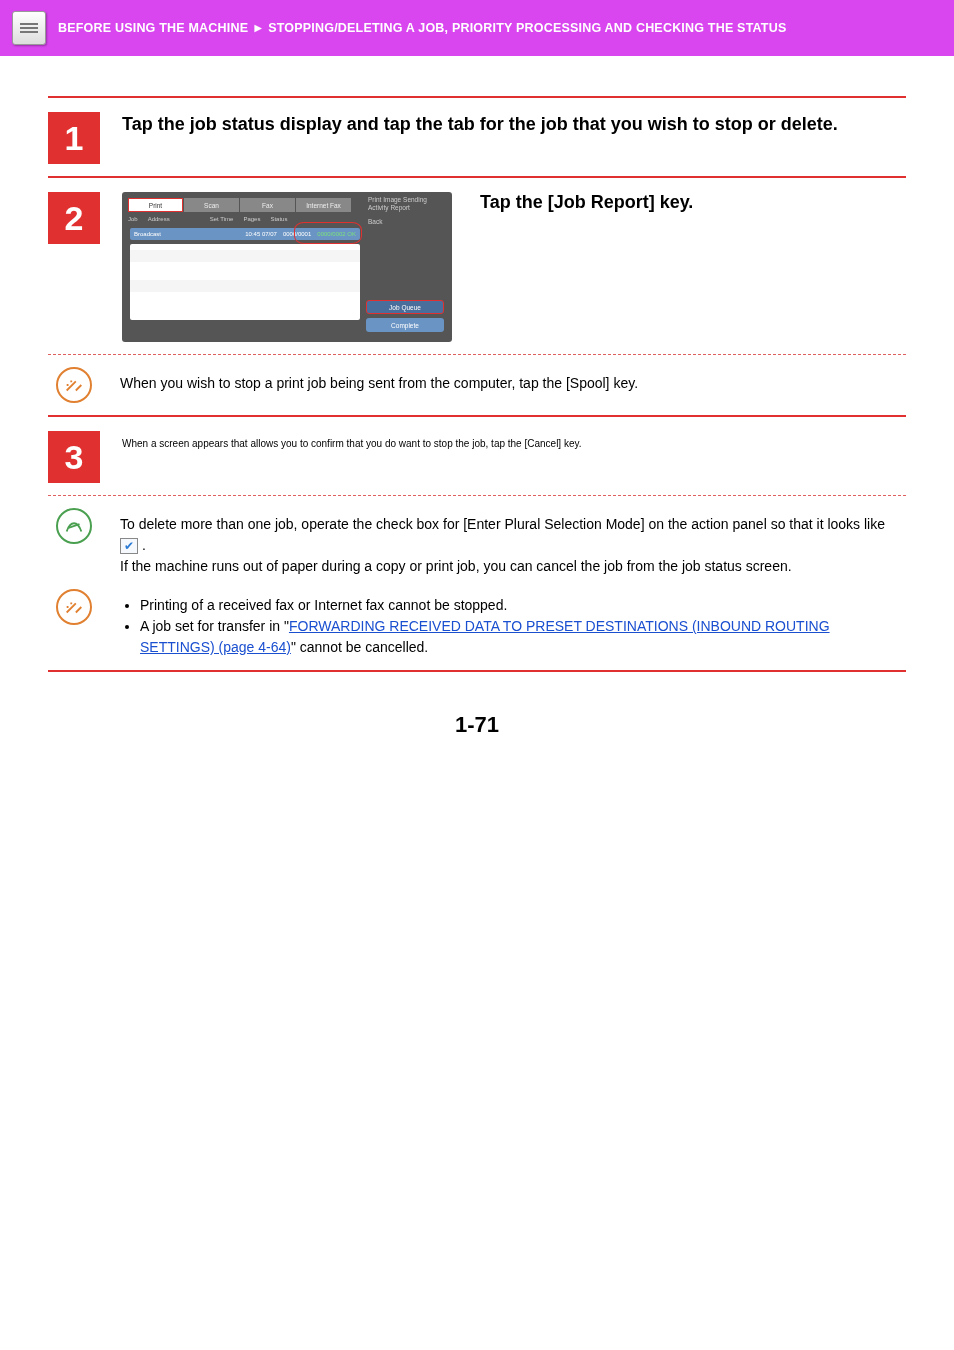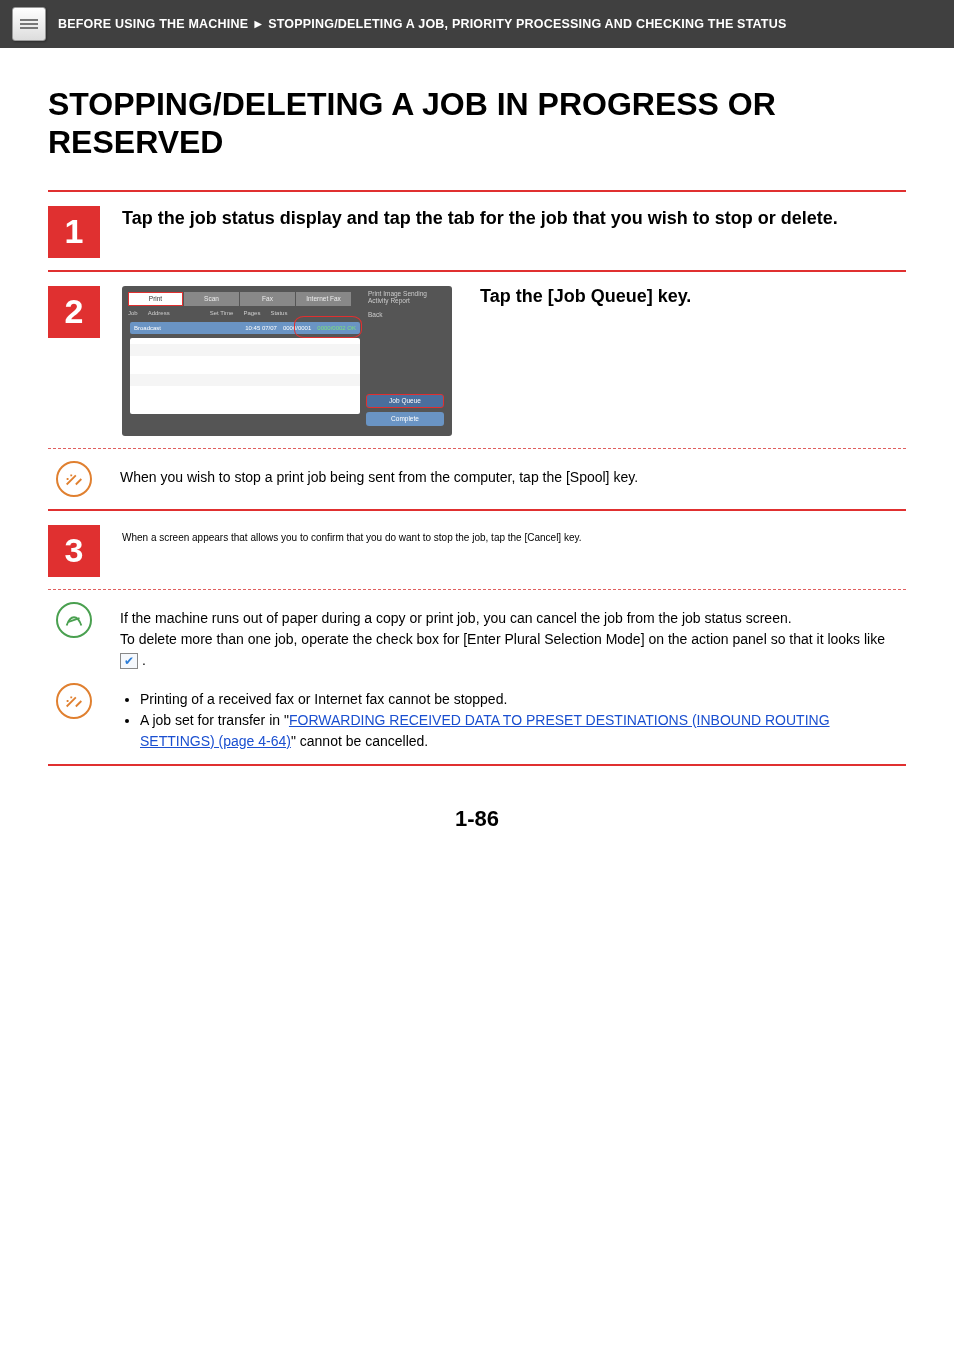--- a/index.html
+++ b/index.html
@@ -3,22 +3,22 @@
 <meta charset="utf-8">
 <style>
   * { box-sizing: border-box; margin: 0; padding: 0; }
   body {
     font-family: Arial, Helvetica, sans-serif;
     width: 954px;
     background: #fff;
     color: #000;
   }
   .header-bar {
-    background: #404040;
-    height: 48px;
+    background: #d946ef;
+    height: 56px;
     display: flex;
     align-items: center;
     padding: 0 12px;
     gap: 12px;
   }
   .header-icon {
     width: 34px; height: 34px;
     background: linear-gradient(#fff,#ddd);
     border: 1px solid #999;
     display: flex;
@@ -137,21 +137,20 @@
       <div class="line"></div>
   </div>
   <div class="breadcrumb">
     <span>BEFORE USING THE MACHINE</span>
     <span>►</span>
     <span>STOPPING/DELETING A JOB, PRIORITY PROCESSING AND CHECKING THE STATUS</span>
   </div>
 </div>
 
 <div class="main">
-  <h1 class="page-title">STOPPING/DELETING A JOB IN PROGRESS OR RESERVED</h1>
 
   <hr class="red-rule">
 
   <div class="step-row">
     <div class="step-num">1</div>
     <div class="step-content">
       <div class="step-head">Tap the job status display and tap the tab for the job that you wish to stop or delete.</div>
     </div>
   </div>
 
@@ -189,21 +188,21 @@
           <div class="ui-whitebox">
             <div class="shade"></div>
               <div style="height:12px"></div>
               <div class="shade"></div>
           </div>
           <div class="ui-btns">
             <div class="ui-btn jq">Job Queue</div>
             <div class="ui-btn cp">Complete</div>
           </div>
         </div>
-        <div class="step2-text">Tap the [Job Queue] key.</div>
+        <div class="step2-text">Tap the [Job Report] key.</div>
       </div>
     </div>
   </div>
 
   <hr class="dash-red">
 
   <div class="note-row">
     <div class="note-icon ico-prohibit">
       <svg viewBox="0 0 24 24" fill="none" stroke-width="2">
           <path d="M4 18 L14 8 M14 18 L20 12 M4 12 h2 M8 8 h2"></path>
@@ -224,26 +223,26 @@
   <hr class="dash-red">
 
   <div class="note-row">
     <div class="note-icon ico-note">
       <svg viewBox="0 0 24 24" fill="none" stroke-width="2">
           <path d="M4 18 C8 6 16 6 20 18"></path>
           <path d="M6 14 L18 10"></path>
         </svg>
     </div>
     <div class="note-text">
-      <div>If the machine runs out of paper during a copy or print job, you can cancel the job from the job status screen.</div>
       <div>
         <span>To delete more than one job, operate the check box for [Enter Plural Selection Mode] on the action panel so that it looks like </span>
         <span class="checkbox-mini">✔</span>
         <span> .</span>
       </div>
+      <div>If the machine runs out of paper during a copy or print job, you can cancel the job from the job status screen.</div>
     </div>
   </div>
 
   <div class="note-row">
     <div class="note-icon ico-prohibit">
       <svg viewBox="0 0 24 24" fill="none" stroke-width="2">
           <path d="M4 18 L14 8 M14 18 L20 12 M4 12 h2 M8 8 h2"></path>
         </svg>
     </div>
     <div class="note-text">
@@ -251,14 +250,14 @@
         <li>Printing of a received fax or Internet fax cannot be stopped.</li>
         <li>
           <span>A job set for transfer in "</span><a href="#">FORWARDING RECEIVED DATA TO PRESET DESTINATIONS (INBOUND ROUTING SETTINGS) (page 4-64)</a><span>" cannot be cancelled.</span>
         </li>
       </ul>
     </div>
   </div>
 
   <hr class="red-rule">
 
-  <div class="page-num">1-86</div>
+  <div class="page-num">1-71</div>
 </div>
 
 </body></html>

